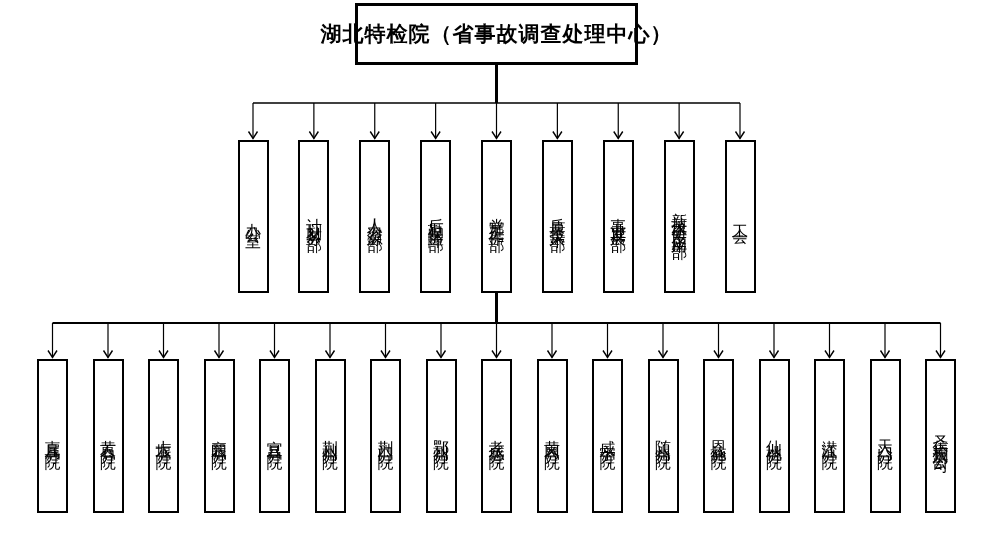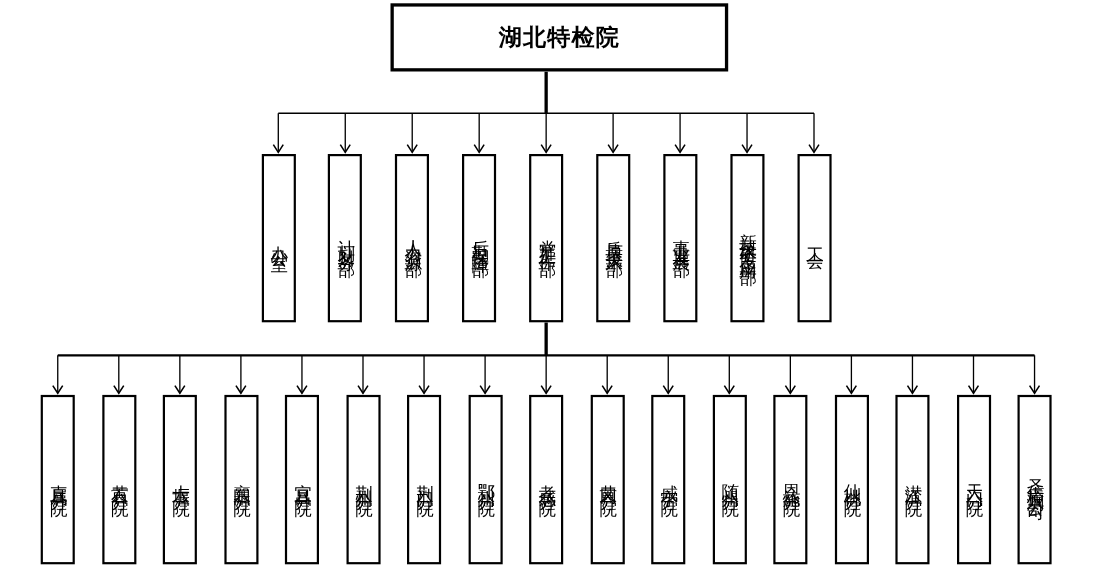--- a/index.html
+++ b/index.html
@@ -20,21 +20,21 @@
     position: absolute;
     left: 0;
     top: 0;
     width: 995px;
     height: 533px;
   }
   .root-box {
     position: absolute;
     left: 355px;
     top: 3px;
-    width: 307px;
+    width: 283px;
     height: 62px;
     box-sizing: border-box;
     border: 3px solid #000000;
     background: #ffffff;
     display: flex;
     flex-direction: row;
     align-items: center;
     justify-content: center;
   }
   .root-line {
@@ -121,20 +121,21 @@
       <path d="M829.5,323 V357.5" stroke-width="1.2" stroke="#000000" fill="none"></path>
       <path d="M825,350.5 L829.5,357.5 L834,350.5" stroke-width="1.4" stroke="#000000" fill="none"></path>
       <path d="M885,323 V357.5" stroke-width="1.2" stroke="#000000" fill="none"></path>
       <path d="M880.5,350.5 L885,357.5 L889.5,350.5" stroke-width="1.4" stroke="#000000" fill="none"></path>
       <path d="M940.5,323 V357.5" stroke-width="1.2" stroke="#000000" fill="none"></path>
       <path d="M936,350.5 L940.5,357.5 L945,350.5" stroke-width="1.4" stroke="#000000" fill="none"></path>
     </svg>
 
   <div class="root-box">
     <div class="root-line">湖北特检院</div>
+    <div class="root-line">（省事故调查处理中心）</div>
   </div>
 
   <div id="deptRow">
       <div class="vbox" style="left: 237.5px; top: 140px; width: 31px; height: 153px;">
         <span class="vlabel">办公室</span>
       </div>
       <div class="vbox" style="left: 298.375px; top: 140px; width: 31px; height: 153px;">
         <span class="vlabel">计划财务部</span>
       </div>
       <div class="vbox" style="left: 359.25px; top: 140px; width: 31px; height: 153px;">

